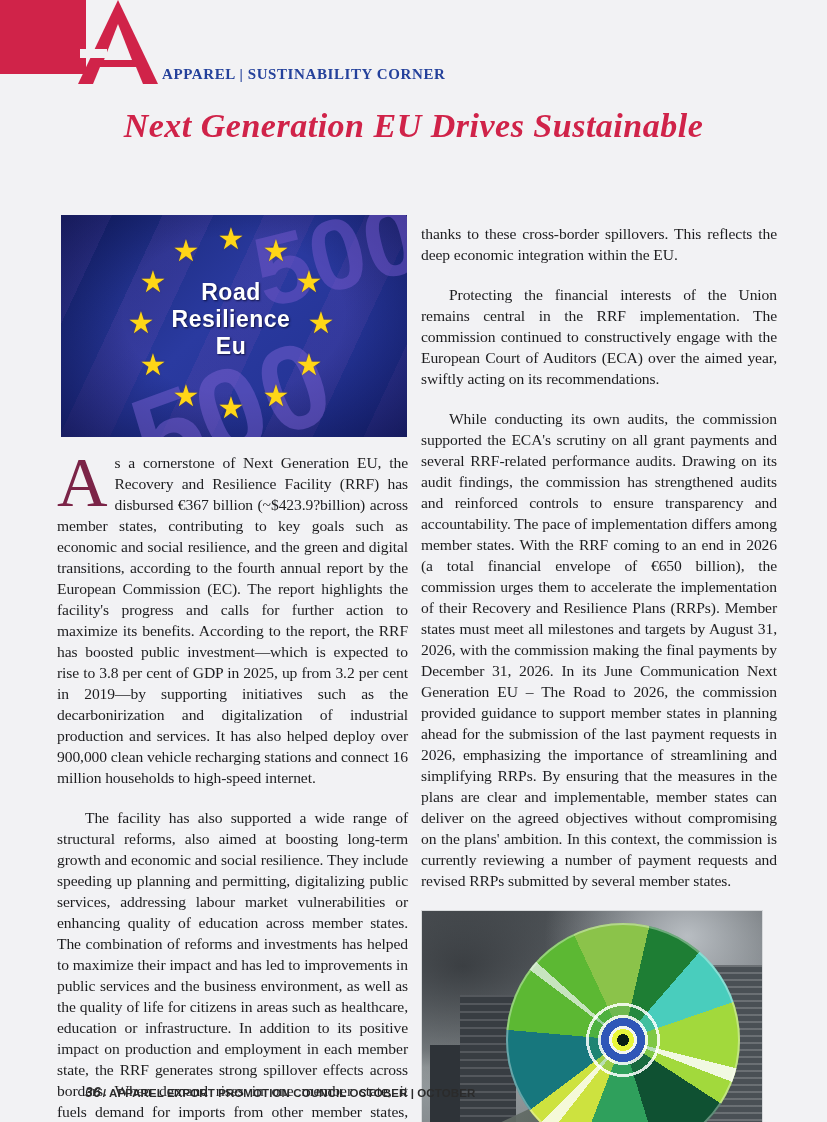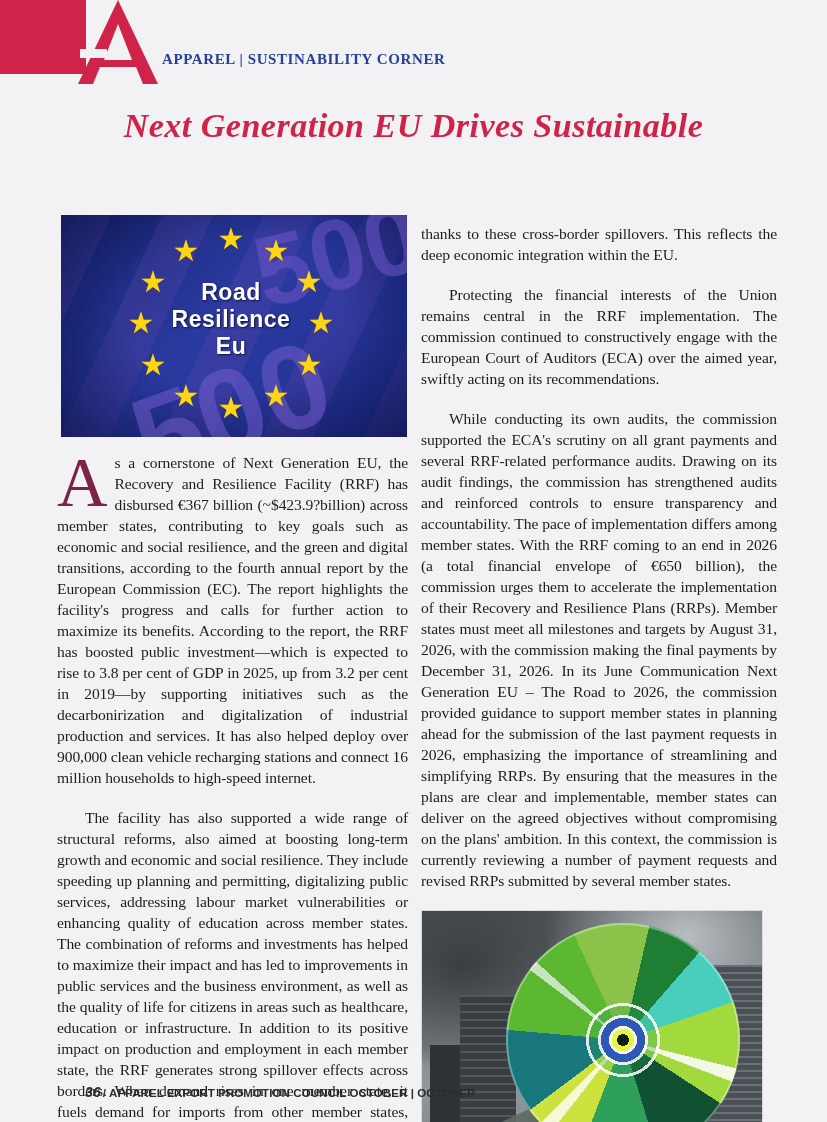--- a/index.html
+++ b/index.html
@@ -5,21 +5,21 @@
   * { margin:0; padding:0; box-sizing:border-box; }
   html,body { background:#e8e8ea; }
   .page{
     position:relative; width:827px; height:1122px; margin:0 auto;
     background:#f2f2f4; overflow:hidden;
     font-family:"Liberation Serif", serif; color:#1d1d1f;
   }
   
   .logo-block{ position:absolute; left:0; top:0; width:170px; height:92px; }
   .brand{
-    position:absolute; left:162px; top:51px;
+    position:absolute; left:162px; top:66px;
     font-family:"Liberation Serif", serif; font-weight:bold;
     font-size:15px; letter-spacing:.6px; color:#24419b;
   }
   
   .title{
     position:absolute; top:101px; left:0; width:100%;
     text-align:center; color:#d02349;
     font-family:"Liberation Serif", serif; font-style:italic; font-weight:bold;
     font-size:34px; line-height:50px; letter-spacing:.5px;
   }

